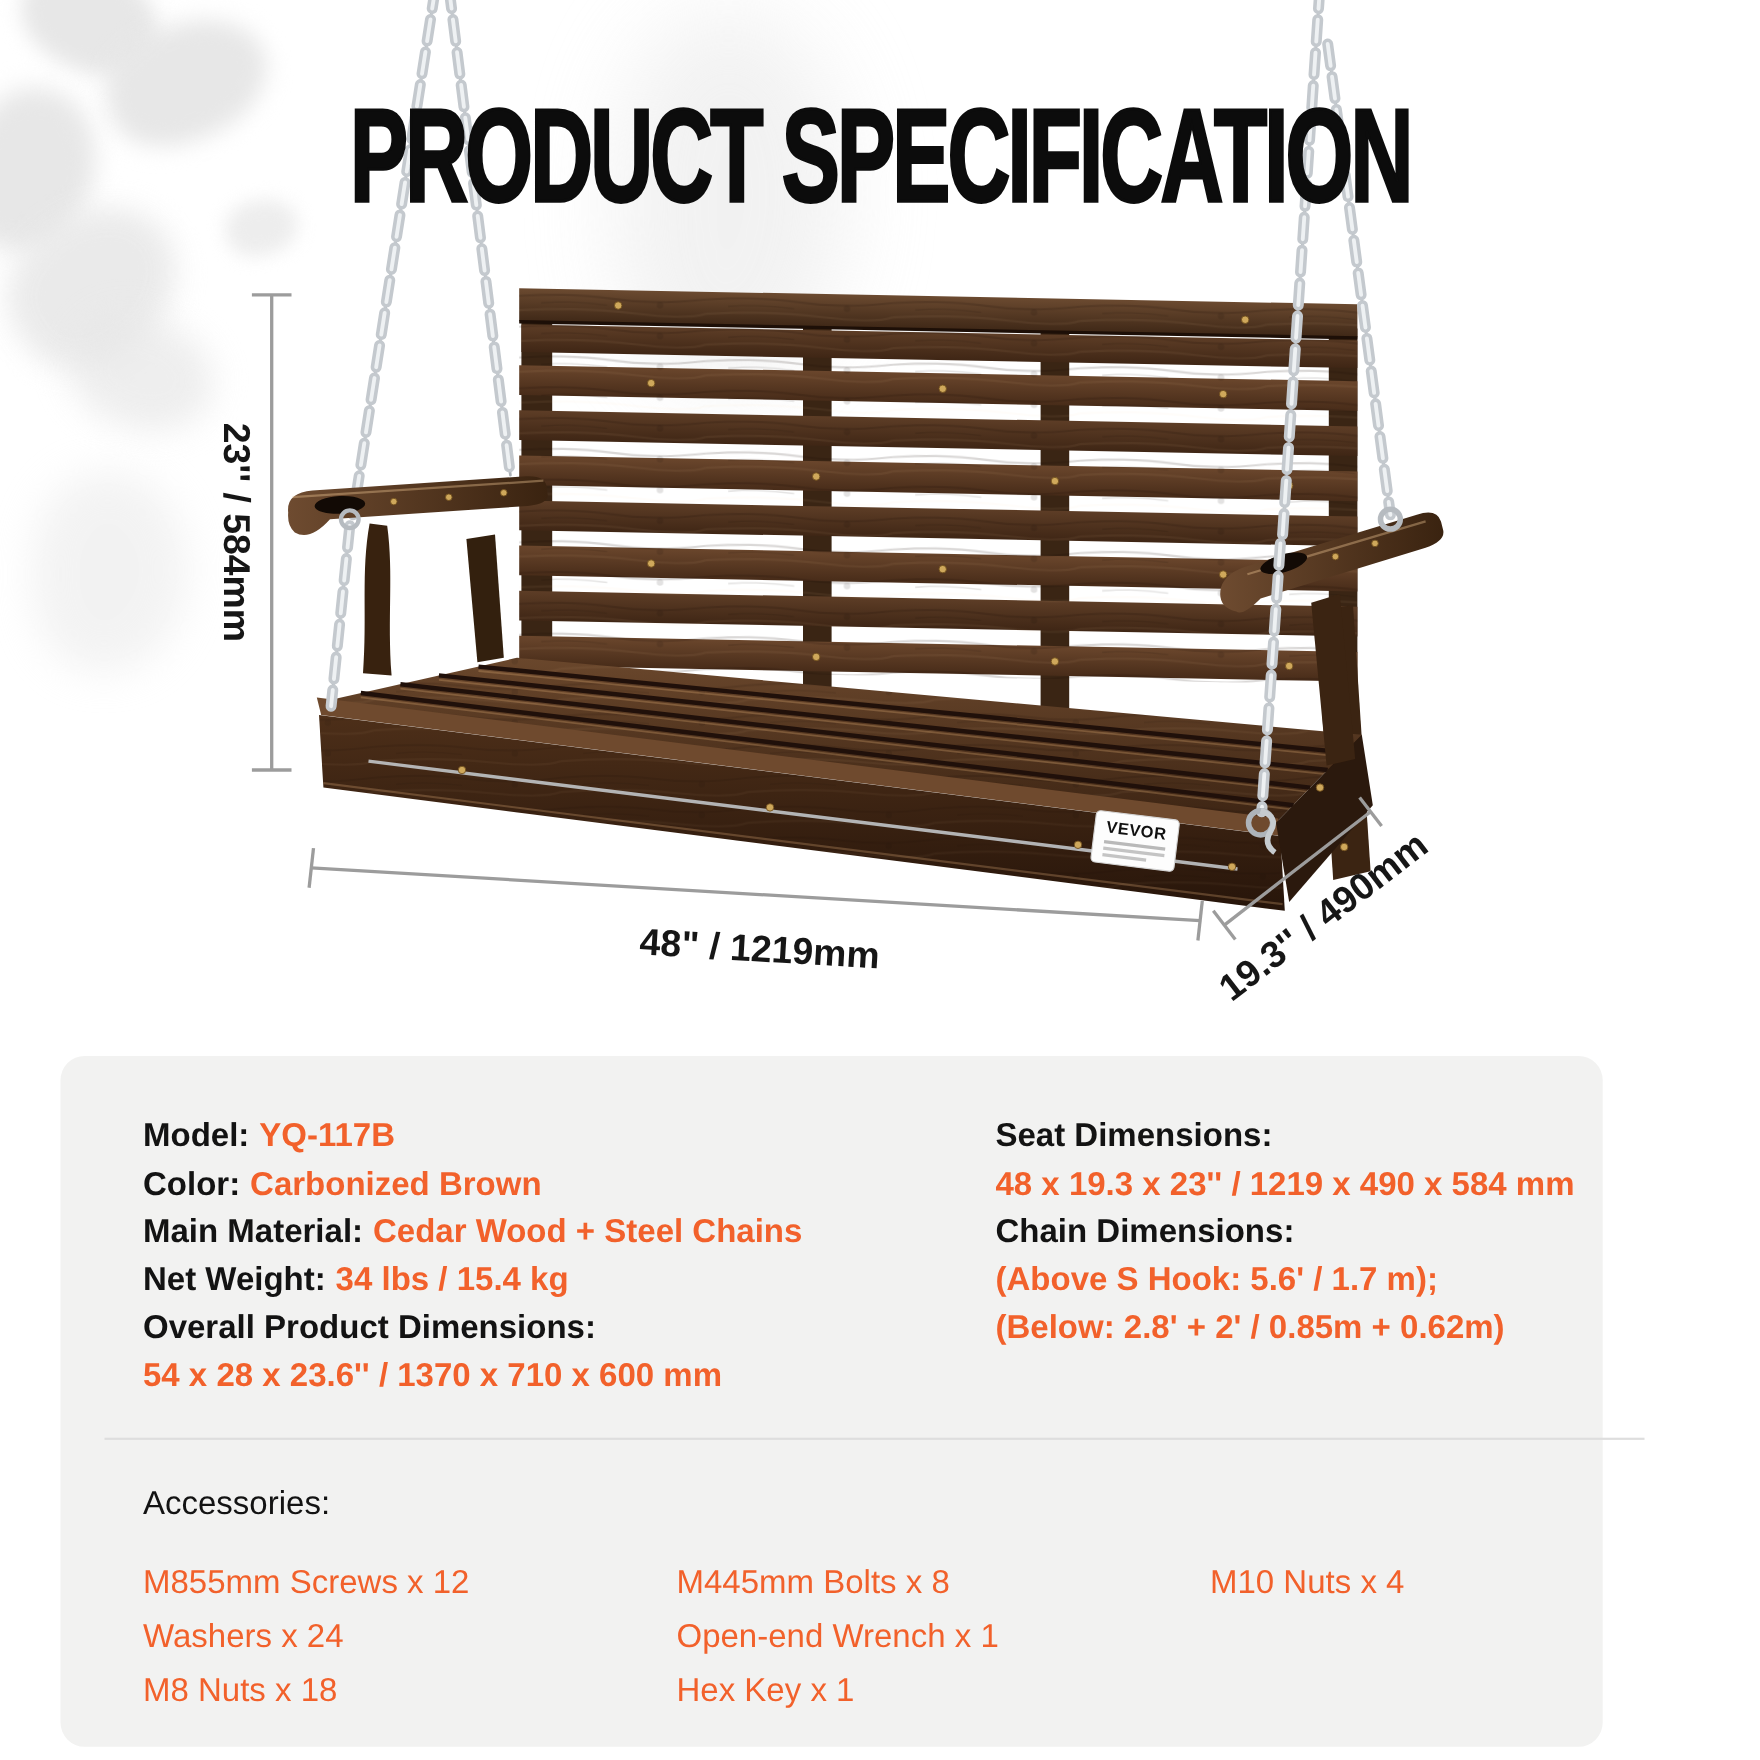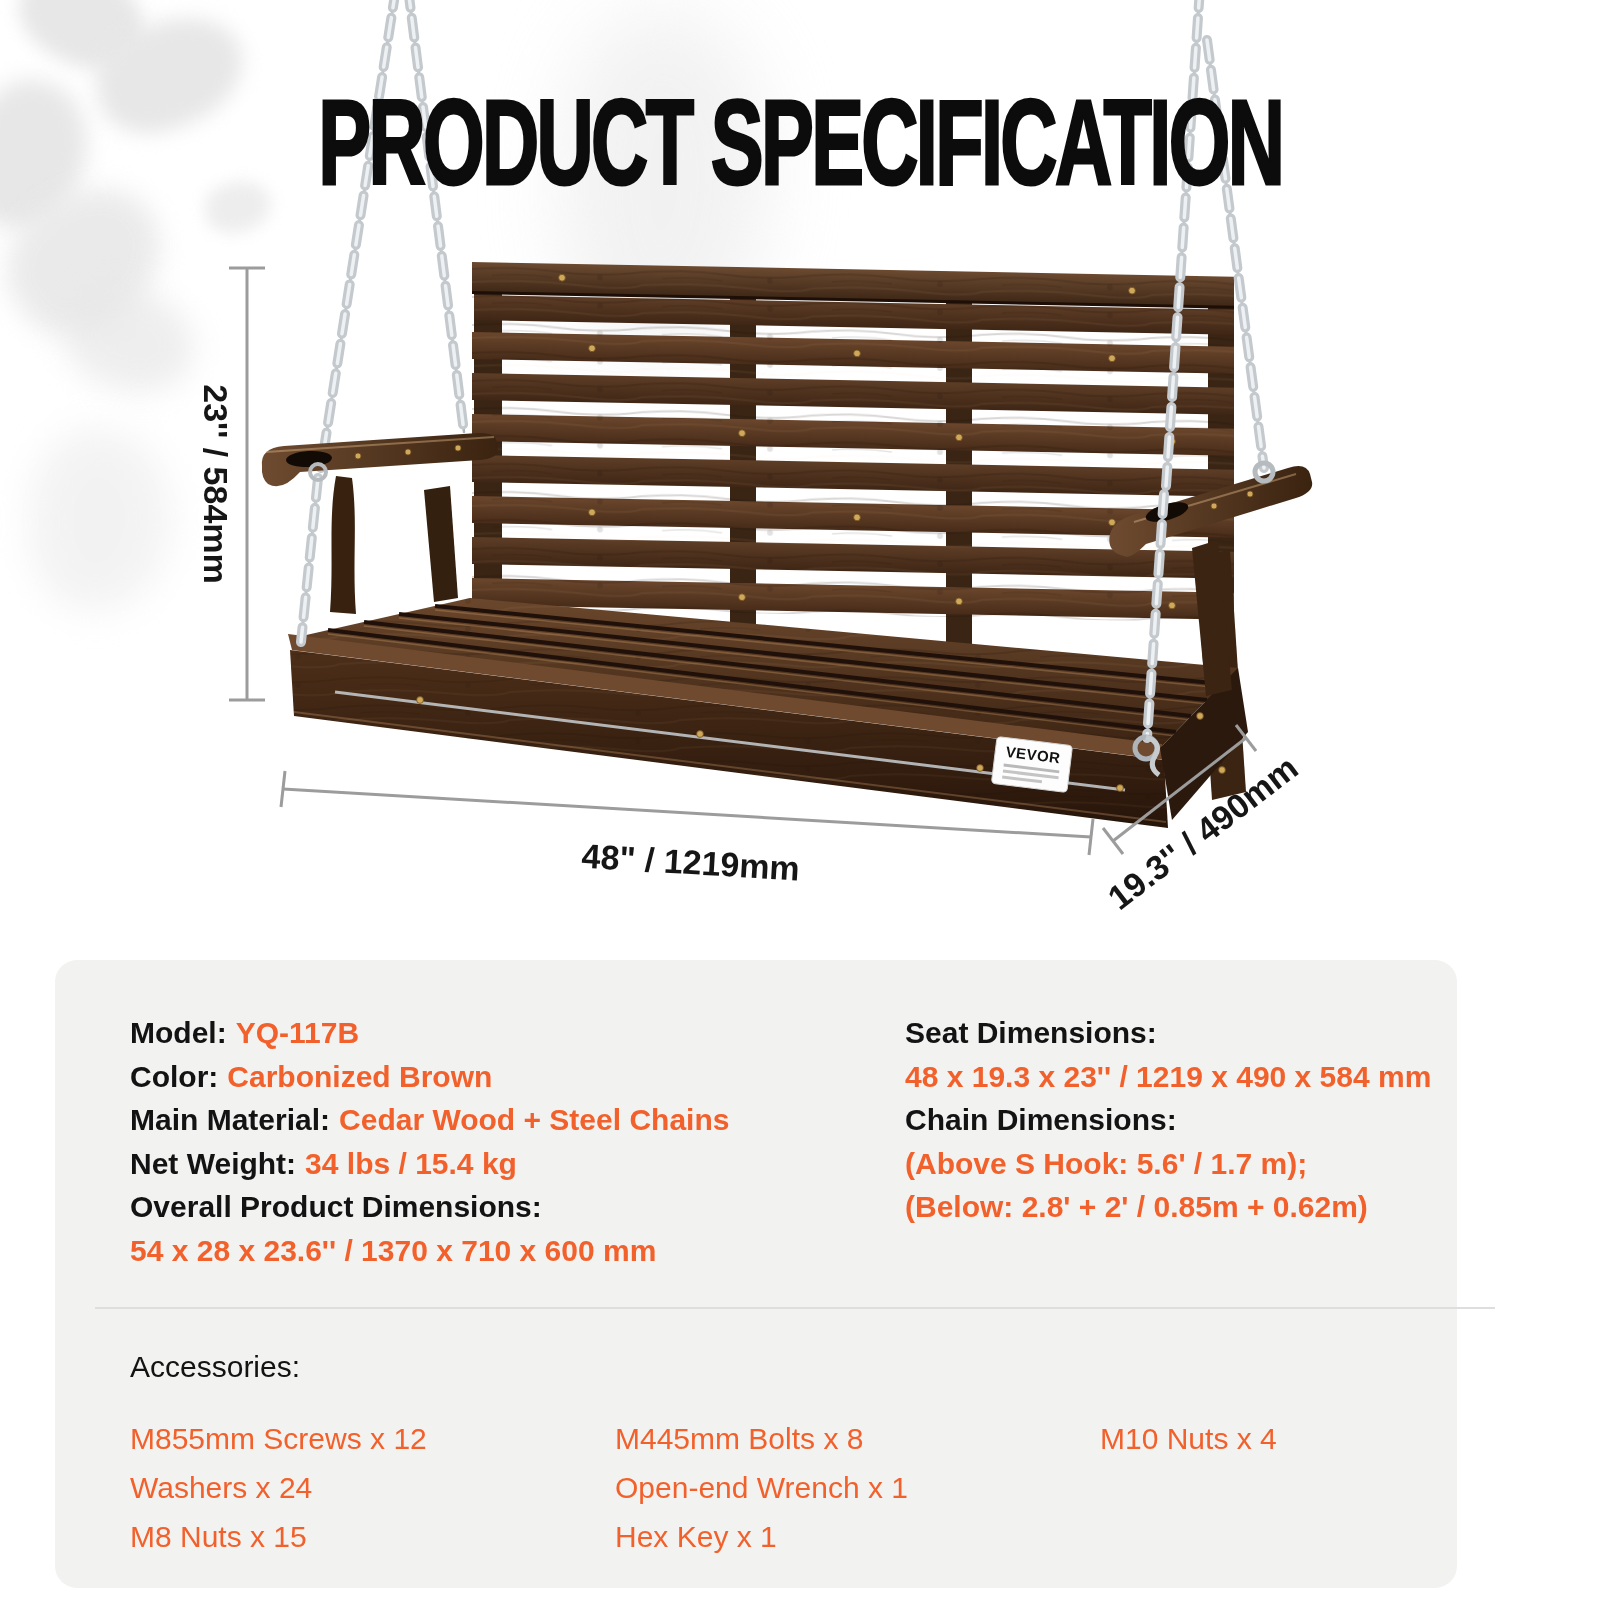--- a/index.html
+++ b/index.html
@@ -294,21 +294,21 @@
       </div>
     </div>
 
     <div class="divider"></div>
 
     <div class="acc-heading">Accessories:</div>
 
     <div class="acc-col acc-col-0">
       <div class="acc-item">M855mm Screws x 12</div>
       <div class="acc-item">Washers x 24</div>
-      <div class="acc-item">M8 Nuts x 15</div>
+      <div class="acc-item">M8 Nuts x 18</div>
     </div>
     <div class="acc-col acc-col-1">
       <div class="acc-item">M445mm Bolts x 8</div>
       <div class="acc-item">Open-end Wrench x 1</div>
       <div class="acc-item">Hex Key x 1</div>
     </div>
     <div class="acc-col acc-col-2">
       <div class="acc-item">M10 Nuts x 4</div>
     </div>
   </section>

